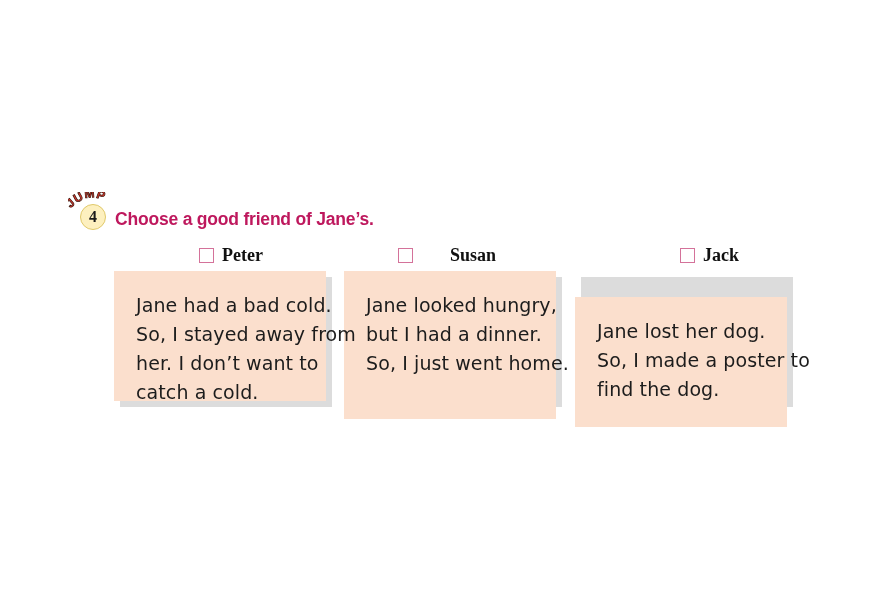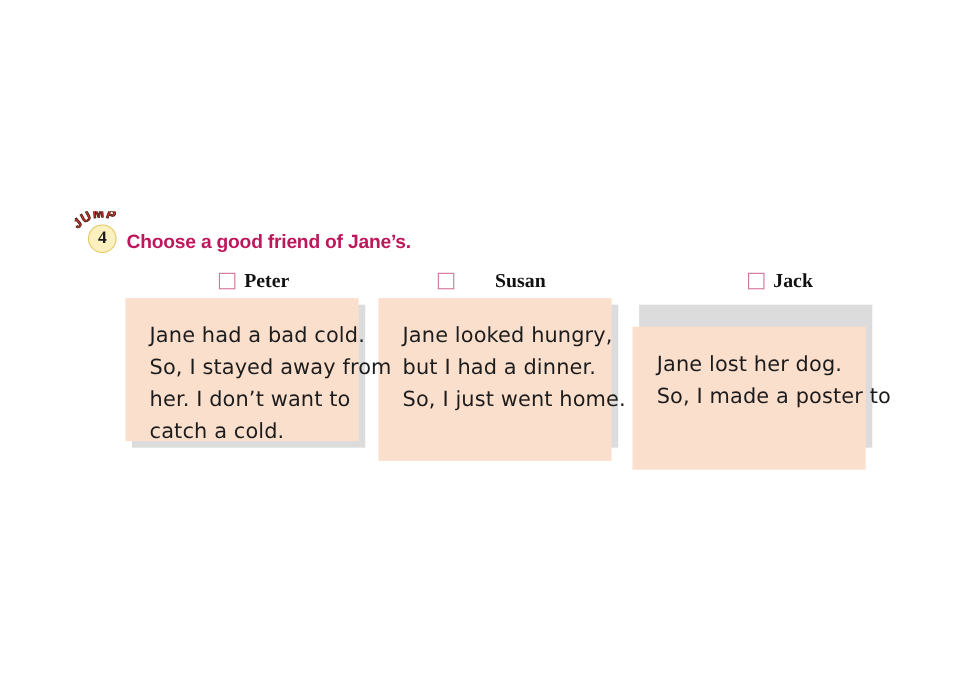--- a/index.html
+++ b/index.html
@@ -183,16 +183,17 @@
 
   <div class="name-row" style="left:680px; top:245px;">
     <div class="checkbox"></div>
     <div class="person-name">Jack</div>
   </div>
   <div class="card-shadow" style="left:581px; top:277px; width:212px; height:130px;"></div>
   <div class="card" style="left:575px; top:271px; width:212px; height:130px;margin-top:26px;">
     <div class="card-text">
       <div class="card-line">Jane lost her dog.</div>
       <div class="card-line">So, I made a poster to</div>
+      <div class="card-line">find the dog.</div>
     </div>
   </div>
 
 </div>
 
 </body></html>

